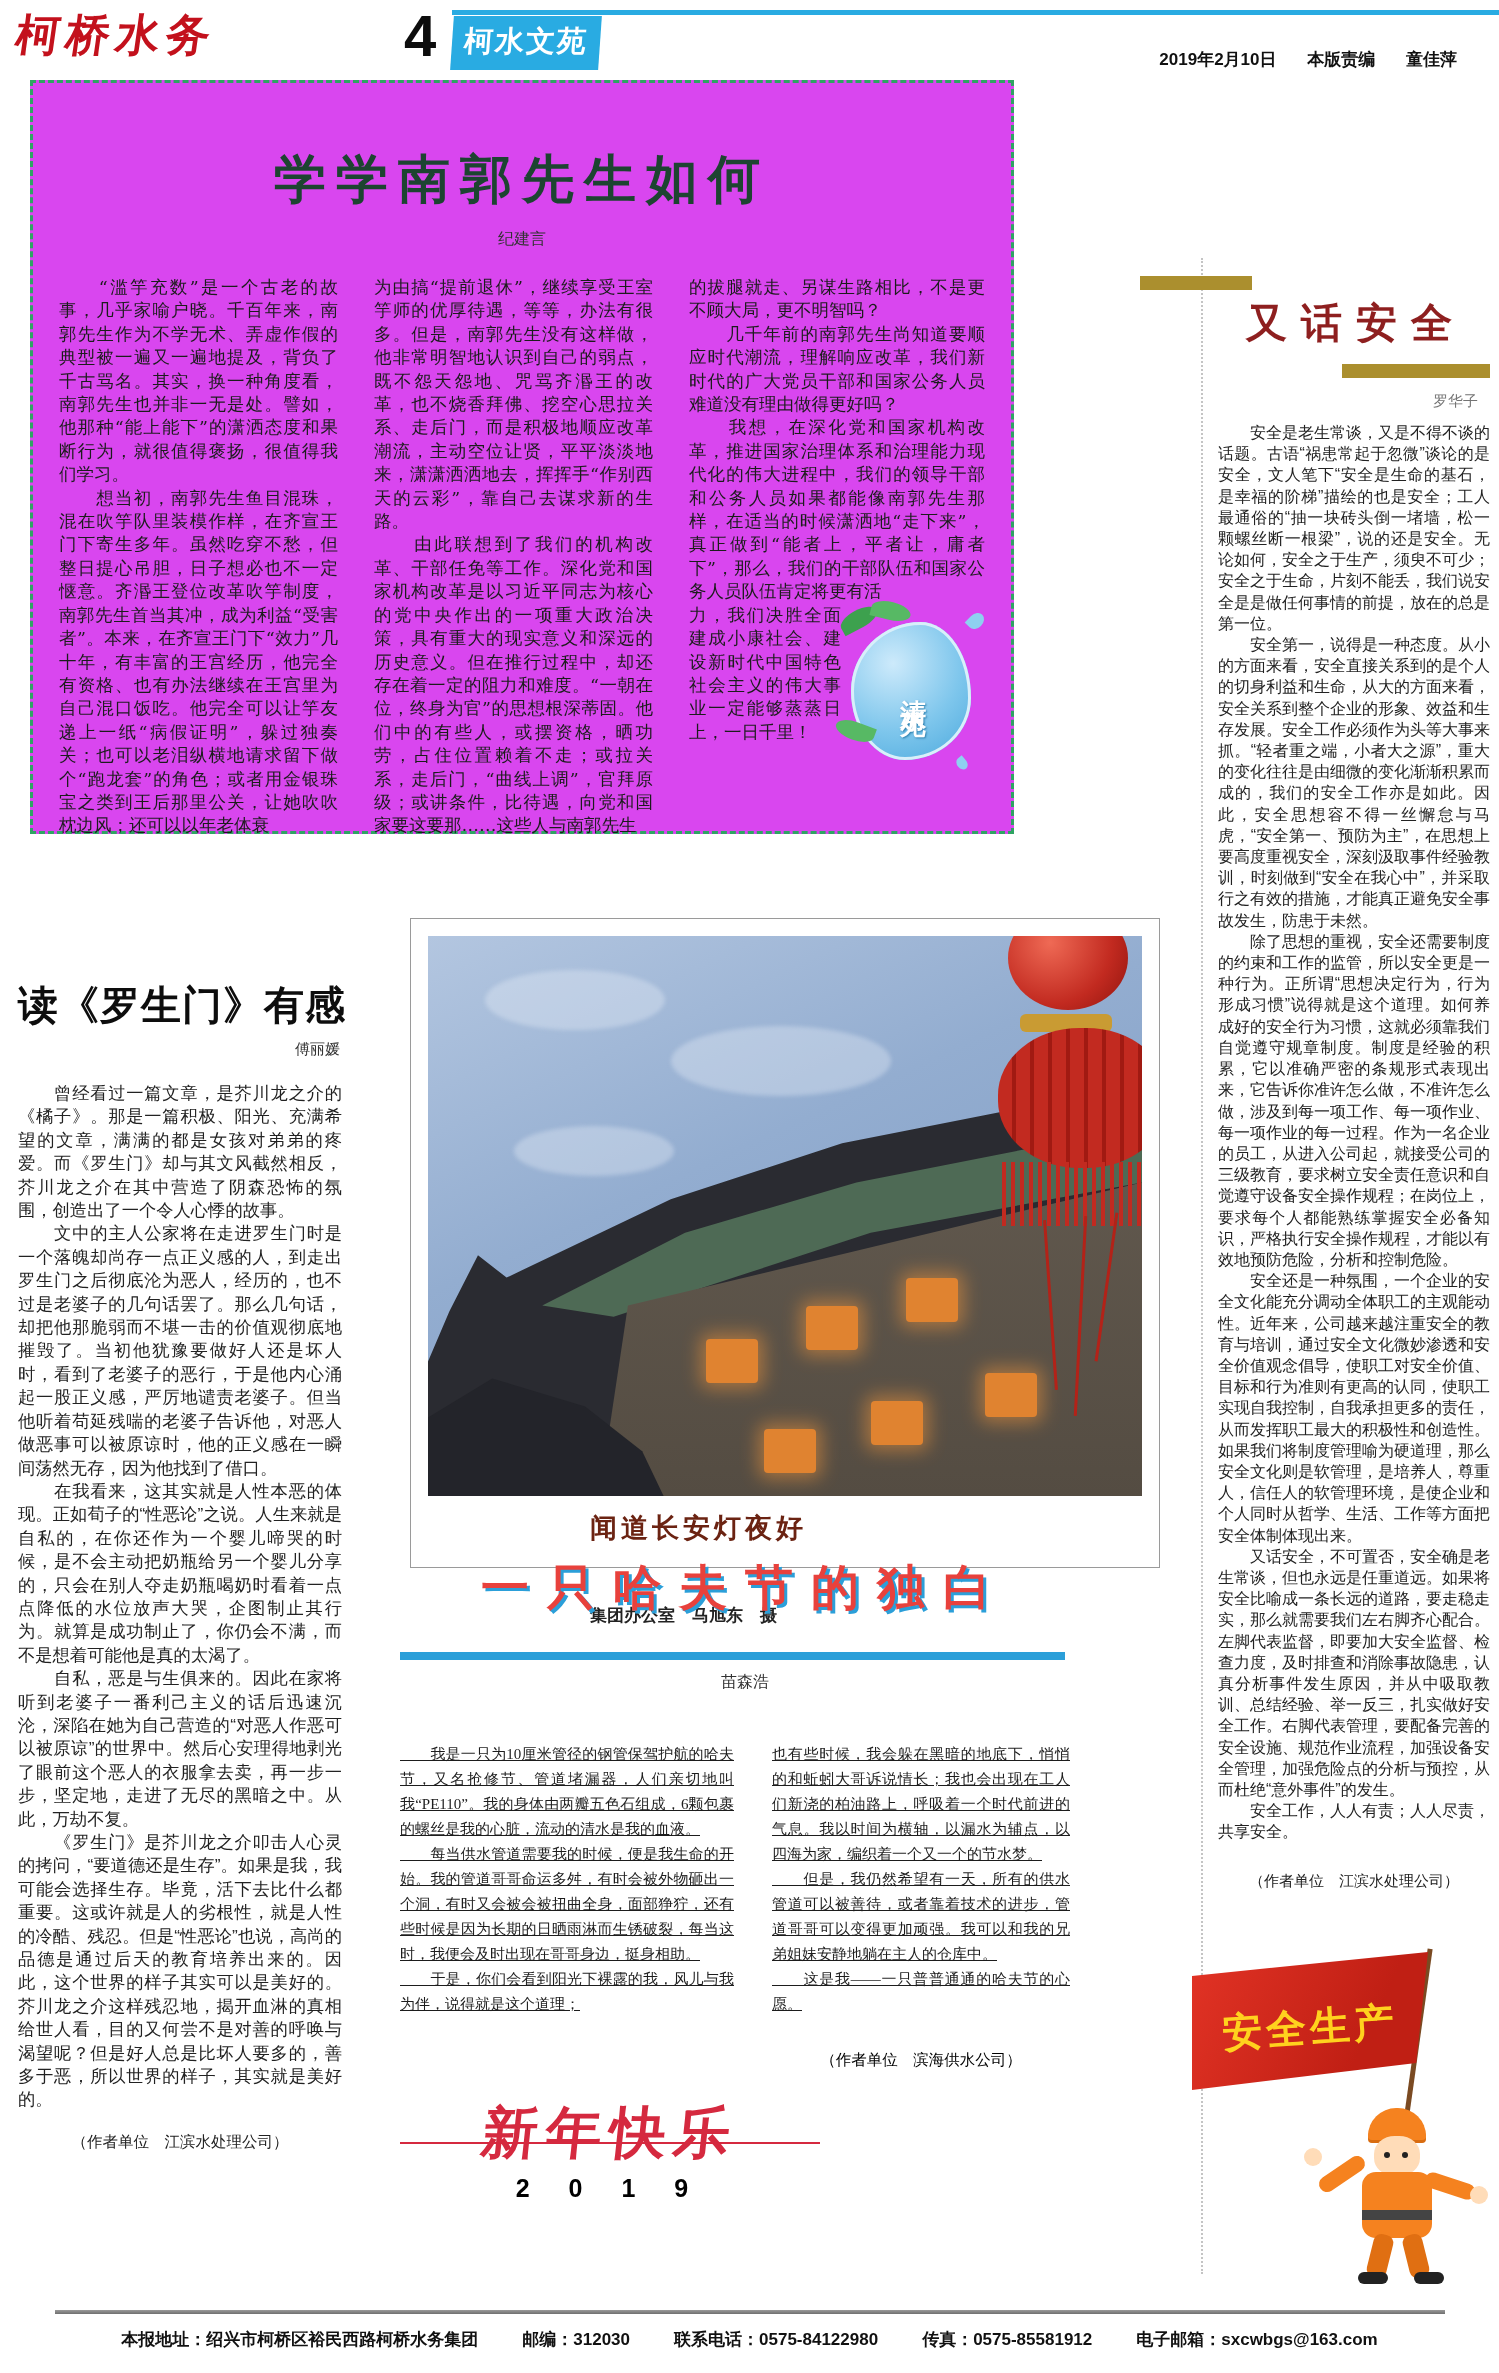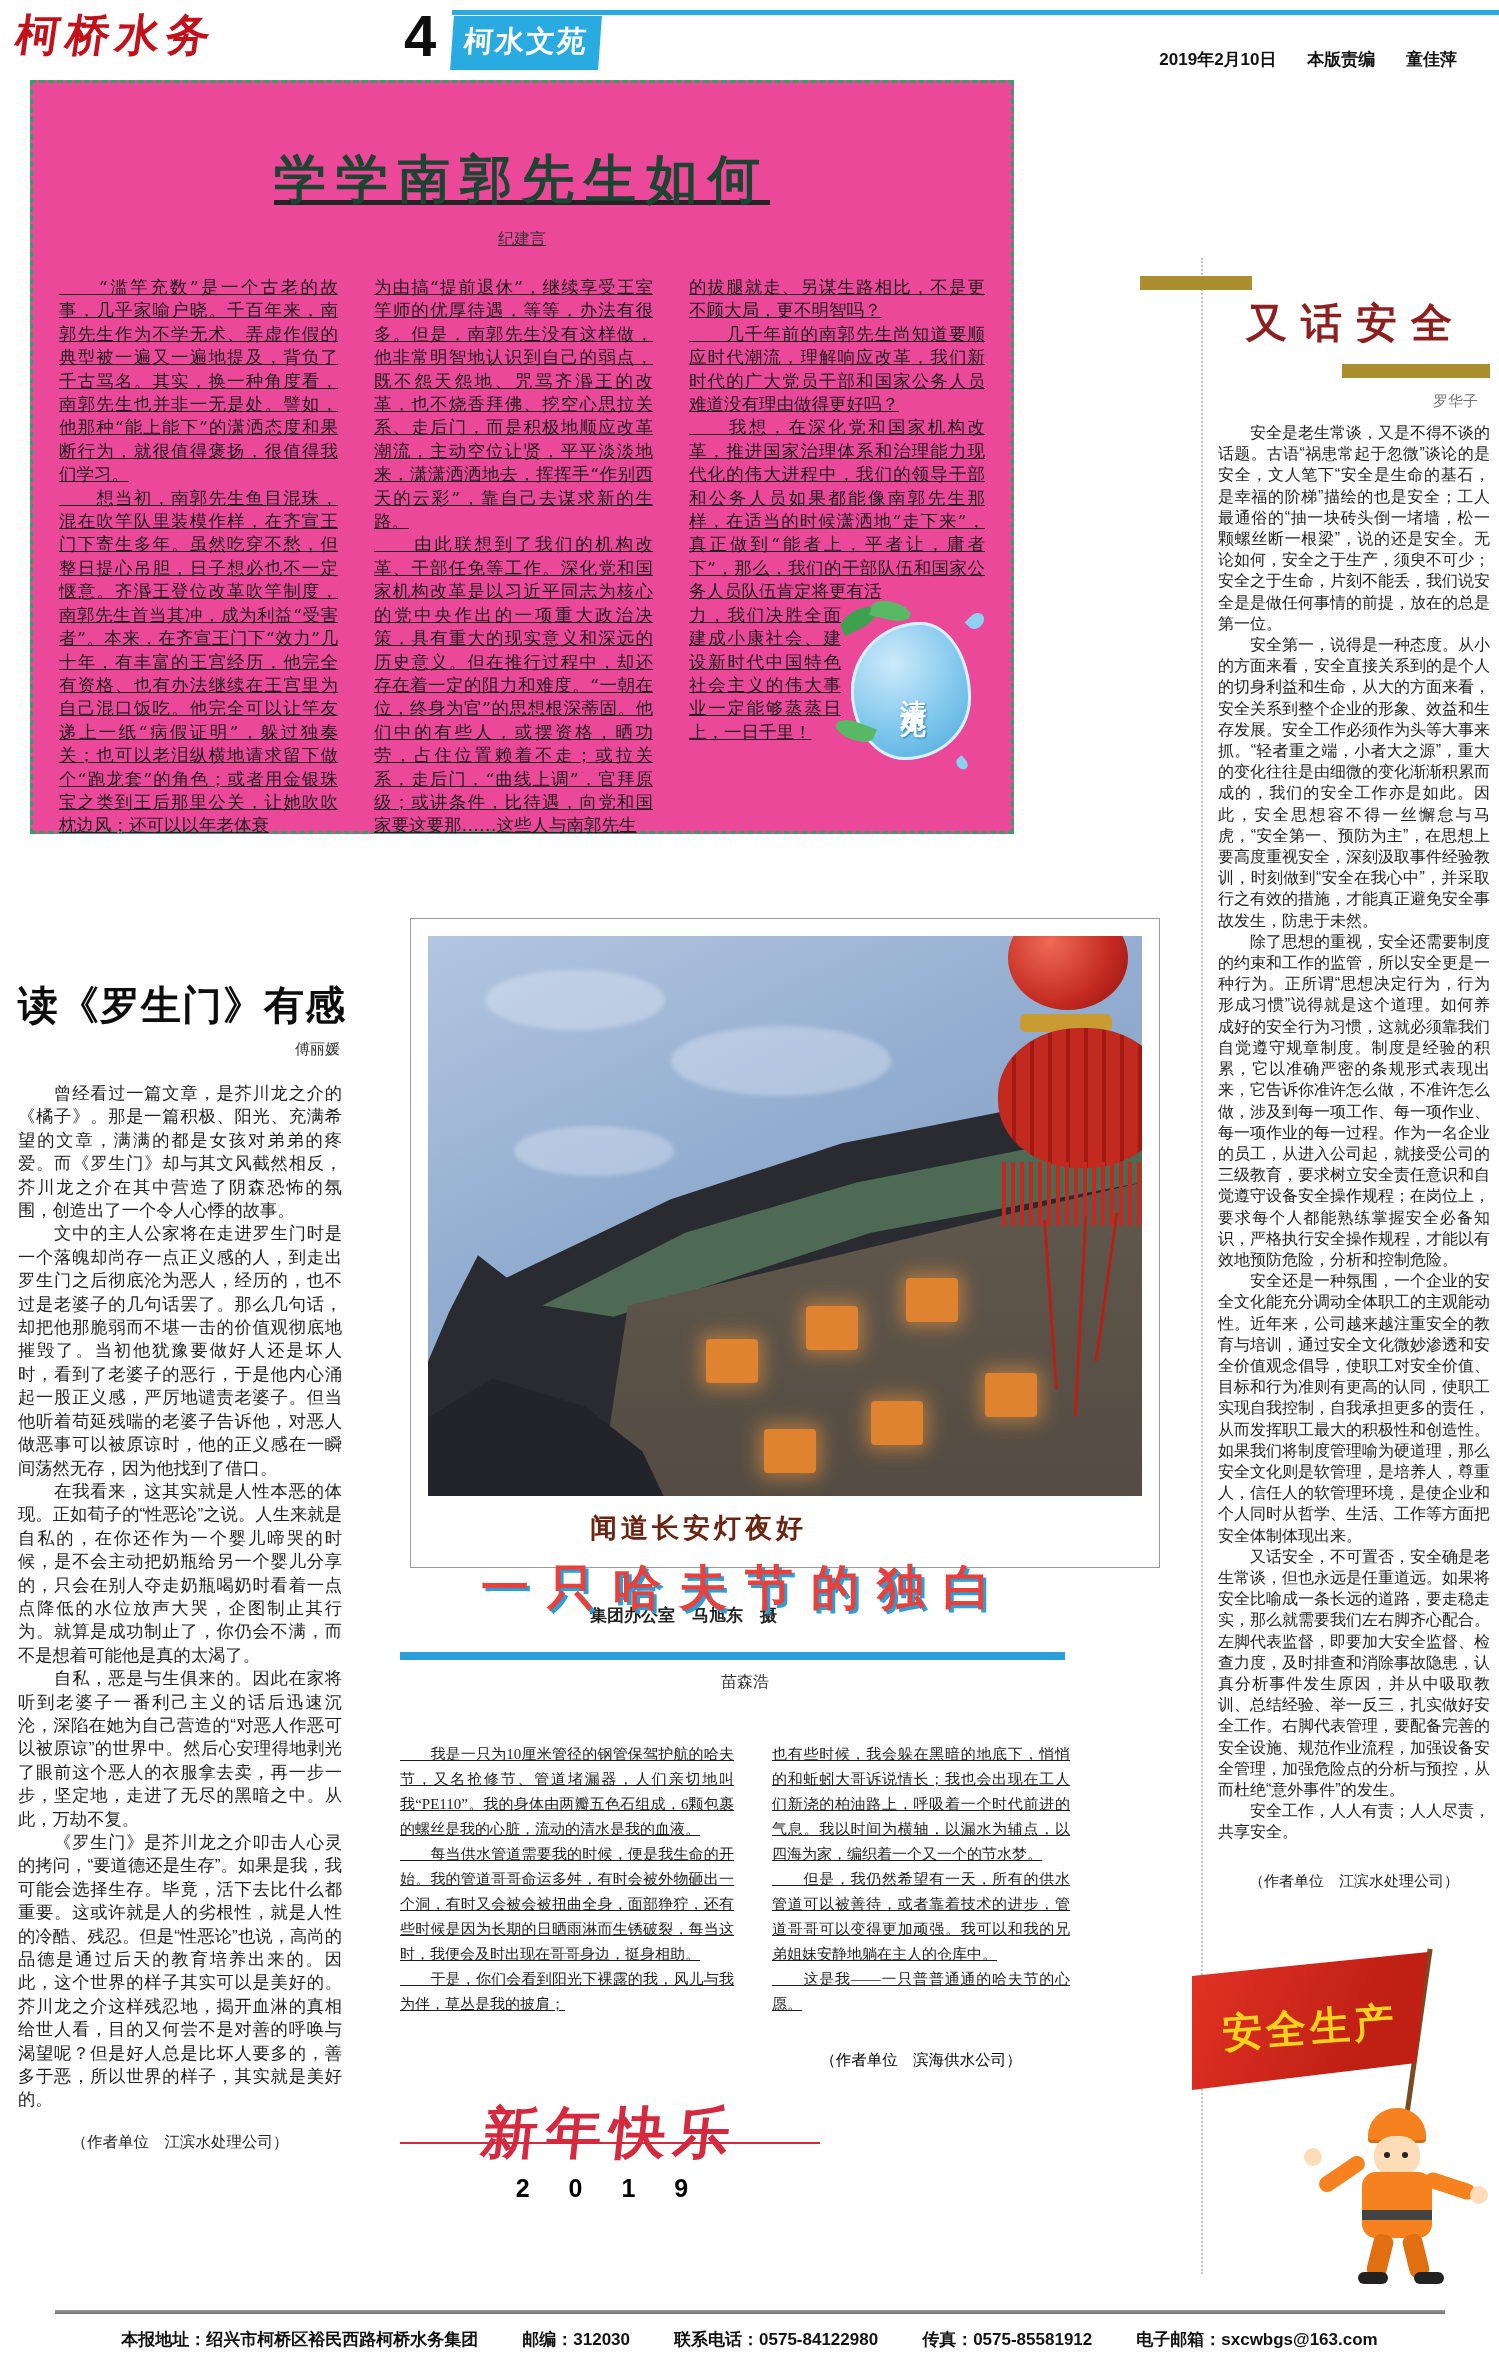--- a/index.html
+++ b/index.html
@@ -13,21 +13,21 @@
            font-family:"Liberation Sans",sans-serif;}
   .section-box{position:absolute;left:452px;top:16px;background:#29abe2;color:#fff;
                font-family:"DejaVu Serif",serif;font-weight:bold;font-size:29px;
                padding:6px 12px 8px 12px;transform:skewX(-4deg);letter-spacing:2px;}
   .head-rule{position:absolute;left:452px;top:10px;width:1047px;height:5px;background:#29abe2;}
   .head-date{position:absolute;right:42px;top:48px;font-size:17px;font-weight:bold;color:#111;}
   .head-date span{margin-left:26px;}
 
   
   .greenbox{position:absolute;left:30px;top:80px;width:978px;height:748px;
-            border:3px dashed #2fa463;background:#ec4899;text-decoration:underline;}
+            border:3px dashed #2fa463;background:#d946ef;}
   .greenbox .title{margin-top:62px;text-align:center;font-size:52px;font-weight:bold;
                    color:#1d4431;letter-spacing:10px;font-family:"Liberation Sans",sans-serif;}
   .greenbox .byline{text-align:center;font-size:16px;color:#333;margin-top:14px;
                     font-family:"DejaVu Serif",serif;}
   .gb-cols{display:flex;gap:36px;padding:26px 26px 0 26px;}
   .gb-col{width:296px;font-family:"DejaVu Serif","Liberation Serif",serif;
           font-size:17.5px;line-height:23.4px;text-align:justify;color:#1c1c1c;}
   .gb-col p{margin:0;}
   .wrap-row{display:flex;margin-top:0;}
   .narrow-tail{width:152px;font-family:"DejaVu Serif",serif;font-size:17.5px;line-height:23.4px;
@@ -244,21 +244,21 @@
       <span class="caption-credit">集团办公室　马旭东　摄</span>
     </div>
   </div>
 
   <div class="hfj-title">一只哈夫节的独白</div>
   <div class="hfj-rule"></div>
   <div class="hfj-byline">苗森浩</div>
   <div class="hfj-col hfj-c1">
       <p>　　我是一只为10厘米管径的钢管保驾护航的哈夫节，又名抢修节、管道堵漏器，人们亲切地叫我“PE110”。我的身体由两瓣五色石组成，6颗包裹的螺丝是我的心脏，流动的清水是我的血液。</p>
       <p>　　每当供水管道需要我的时候，便是我生命的开始。我的管道哥哥命运多舛，有时会被外物砸出一个洞，有时又会被会被扭曲全身，面部狰狞，还有些时候是因为长期的日晒雨淋而生锈破裂，每当这时，我便会及时出现在哥哥身边，挺身相助。</p>
-      <p>　　于是，你们会看到阳光下裸露的我，风儿与我为伴，草丛是我的披肩；</p>
+      <p>　　于是，你们会看到阳光下裸露的我，风儿与我为伴，说得就是这个道理；</p>
     </div>
   <div class="hfj-col hfj-c2">
       <p>也有些时候，我会躲在黑暗的地底下，悄悄的和蚯蚓大哥诉说情长；我也会出现在工人们新浇的柏油路上，呼吸着一个时代前进的气息。我以时间为横轴，以漏水为辅点，以四海为家，编织着一个又一个的节水梦。</p>
       <p>　　但是，我仍然希望有一天，所有的供水管道可以被善待，或者靠着技术的进步，管道哥哥可以变得更加顽强。我可以和我的兄弟姐妹安静地躺在主人的仓库中。</p>
       <p>　　这是我——一只普普通通的哈夫节的心愿。</p>
     </div>
   <div class="hfj-author">（作者单位　滨海供水公司）</div>
 
   <div class="ny">
     <div class="line"></div>

